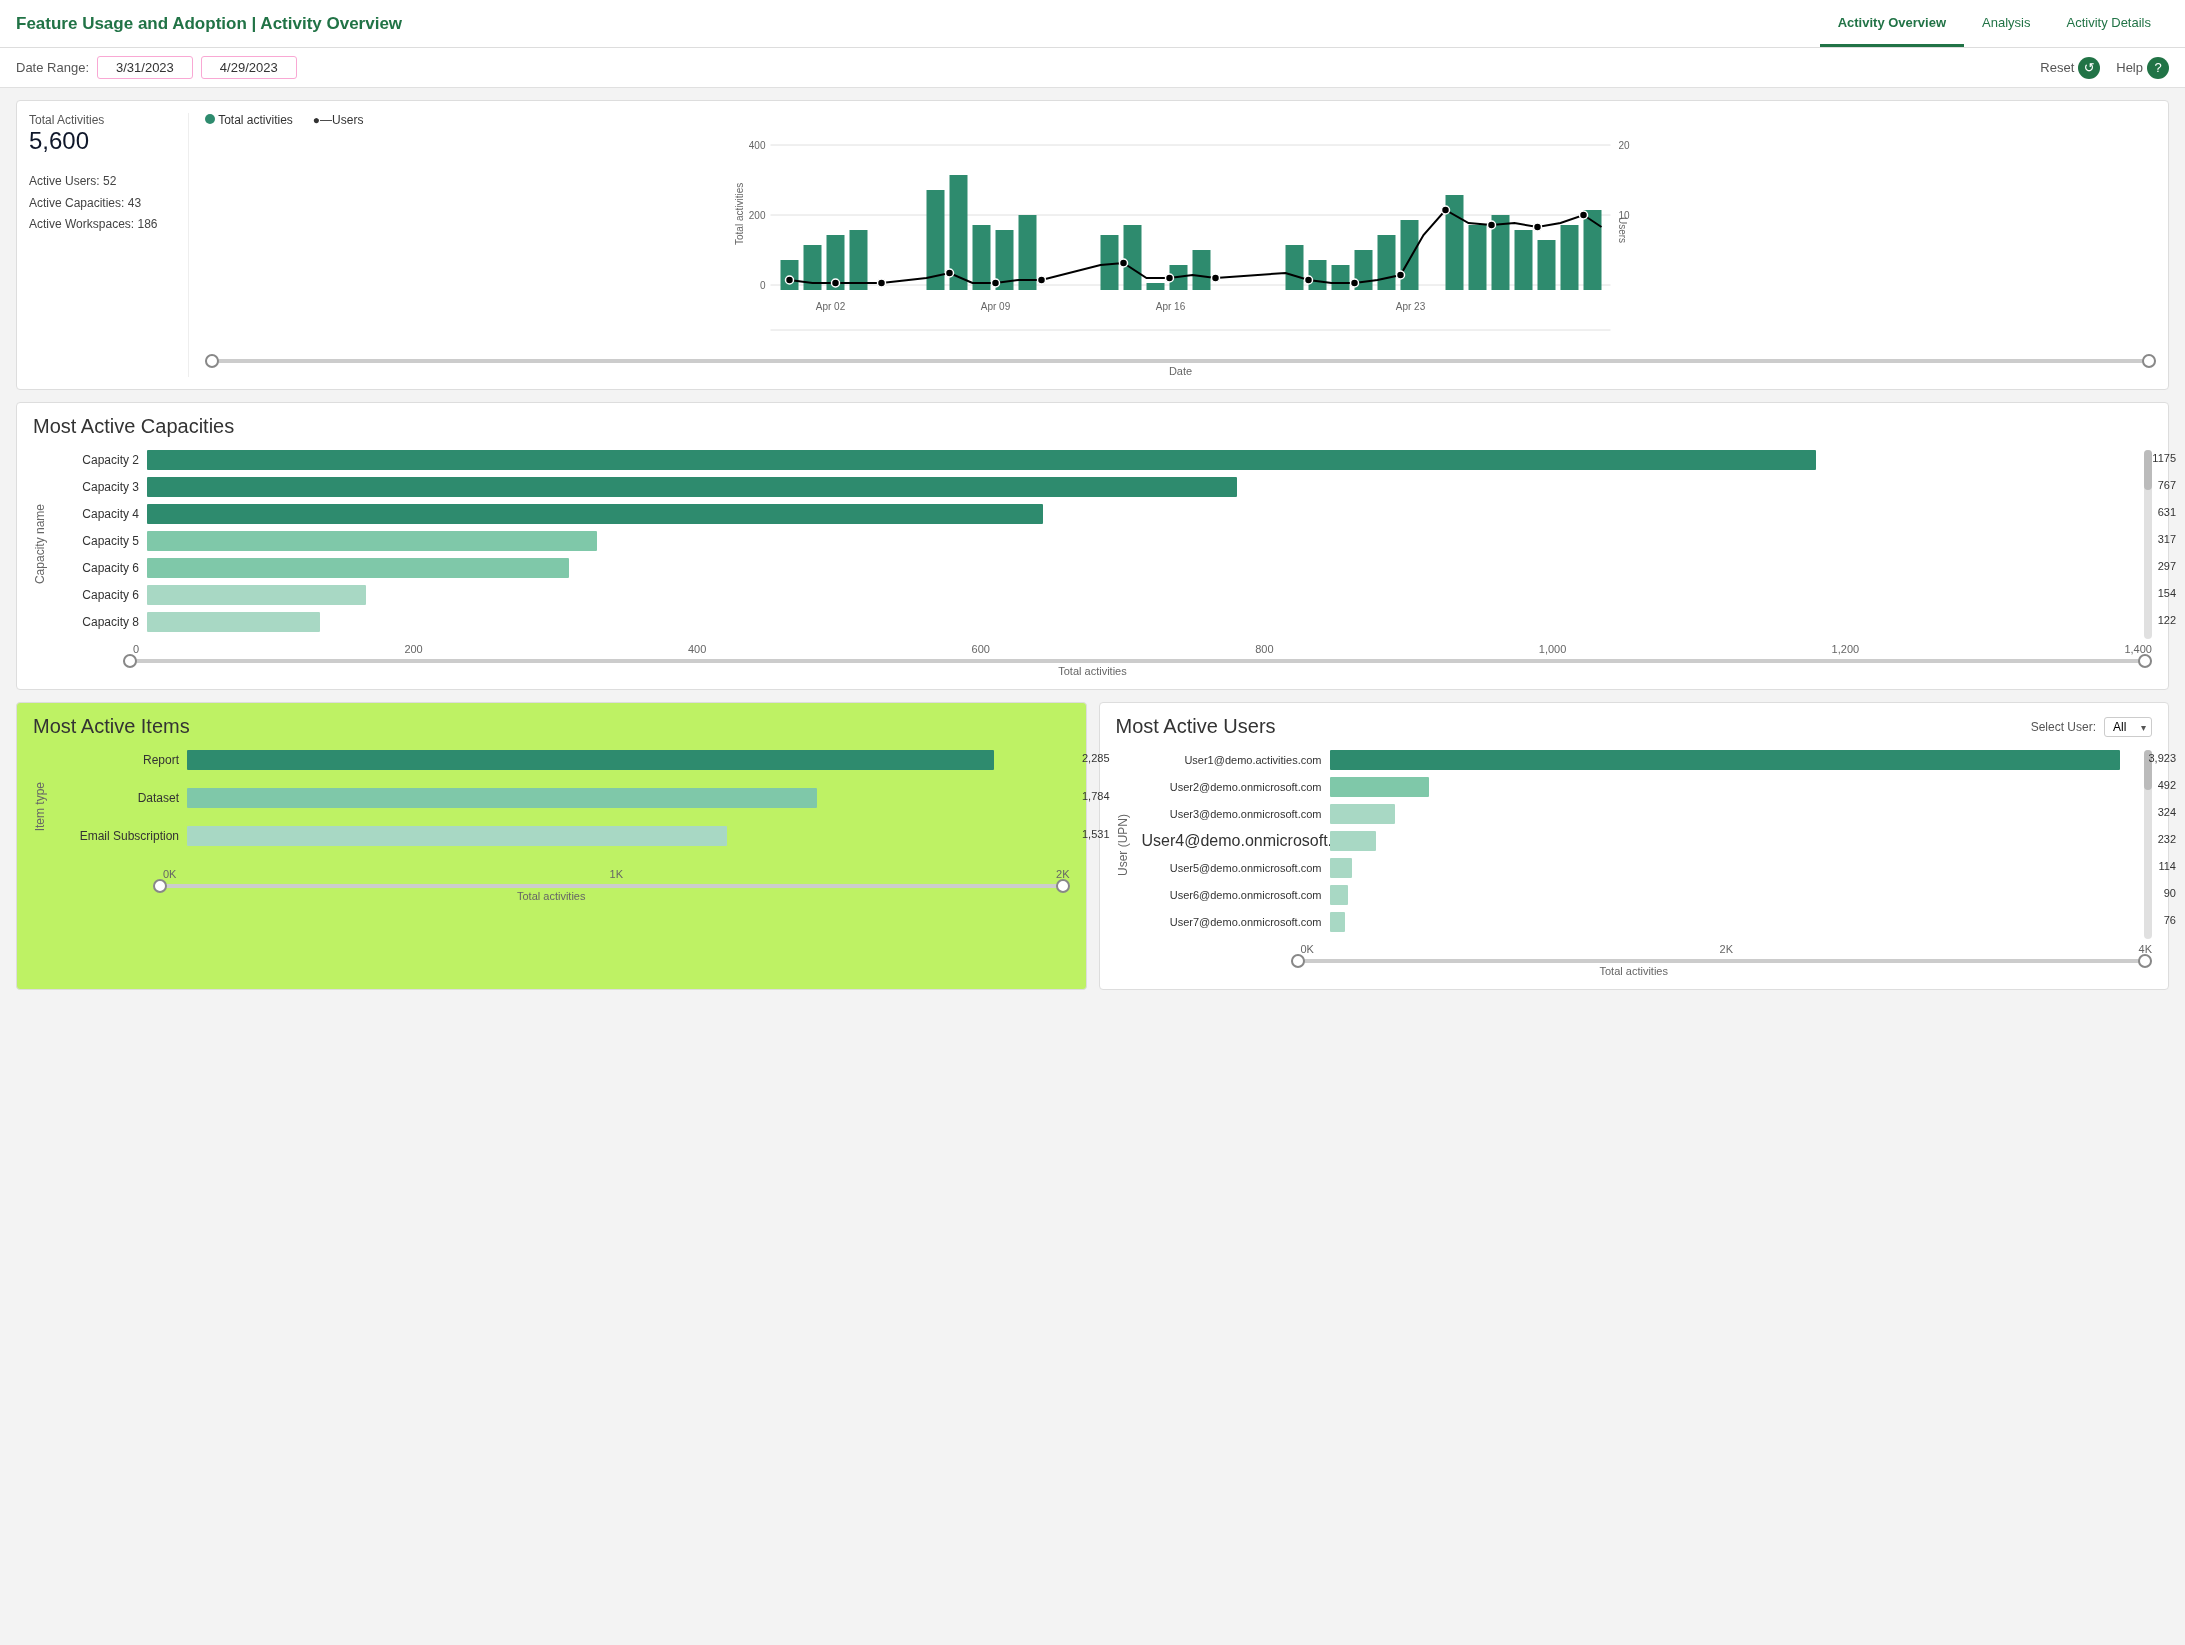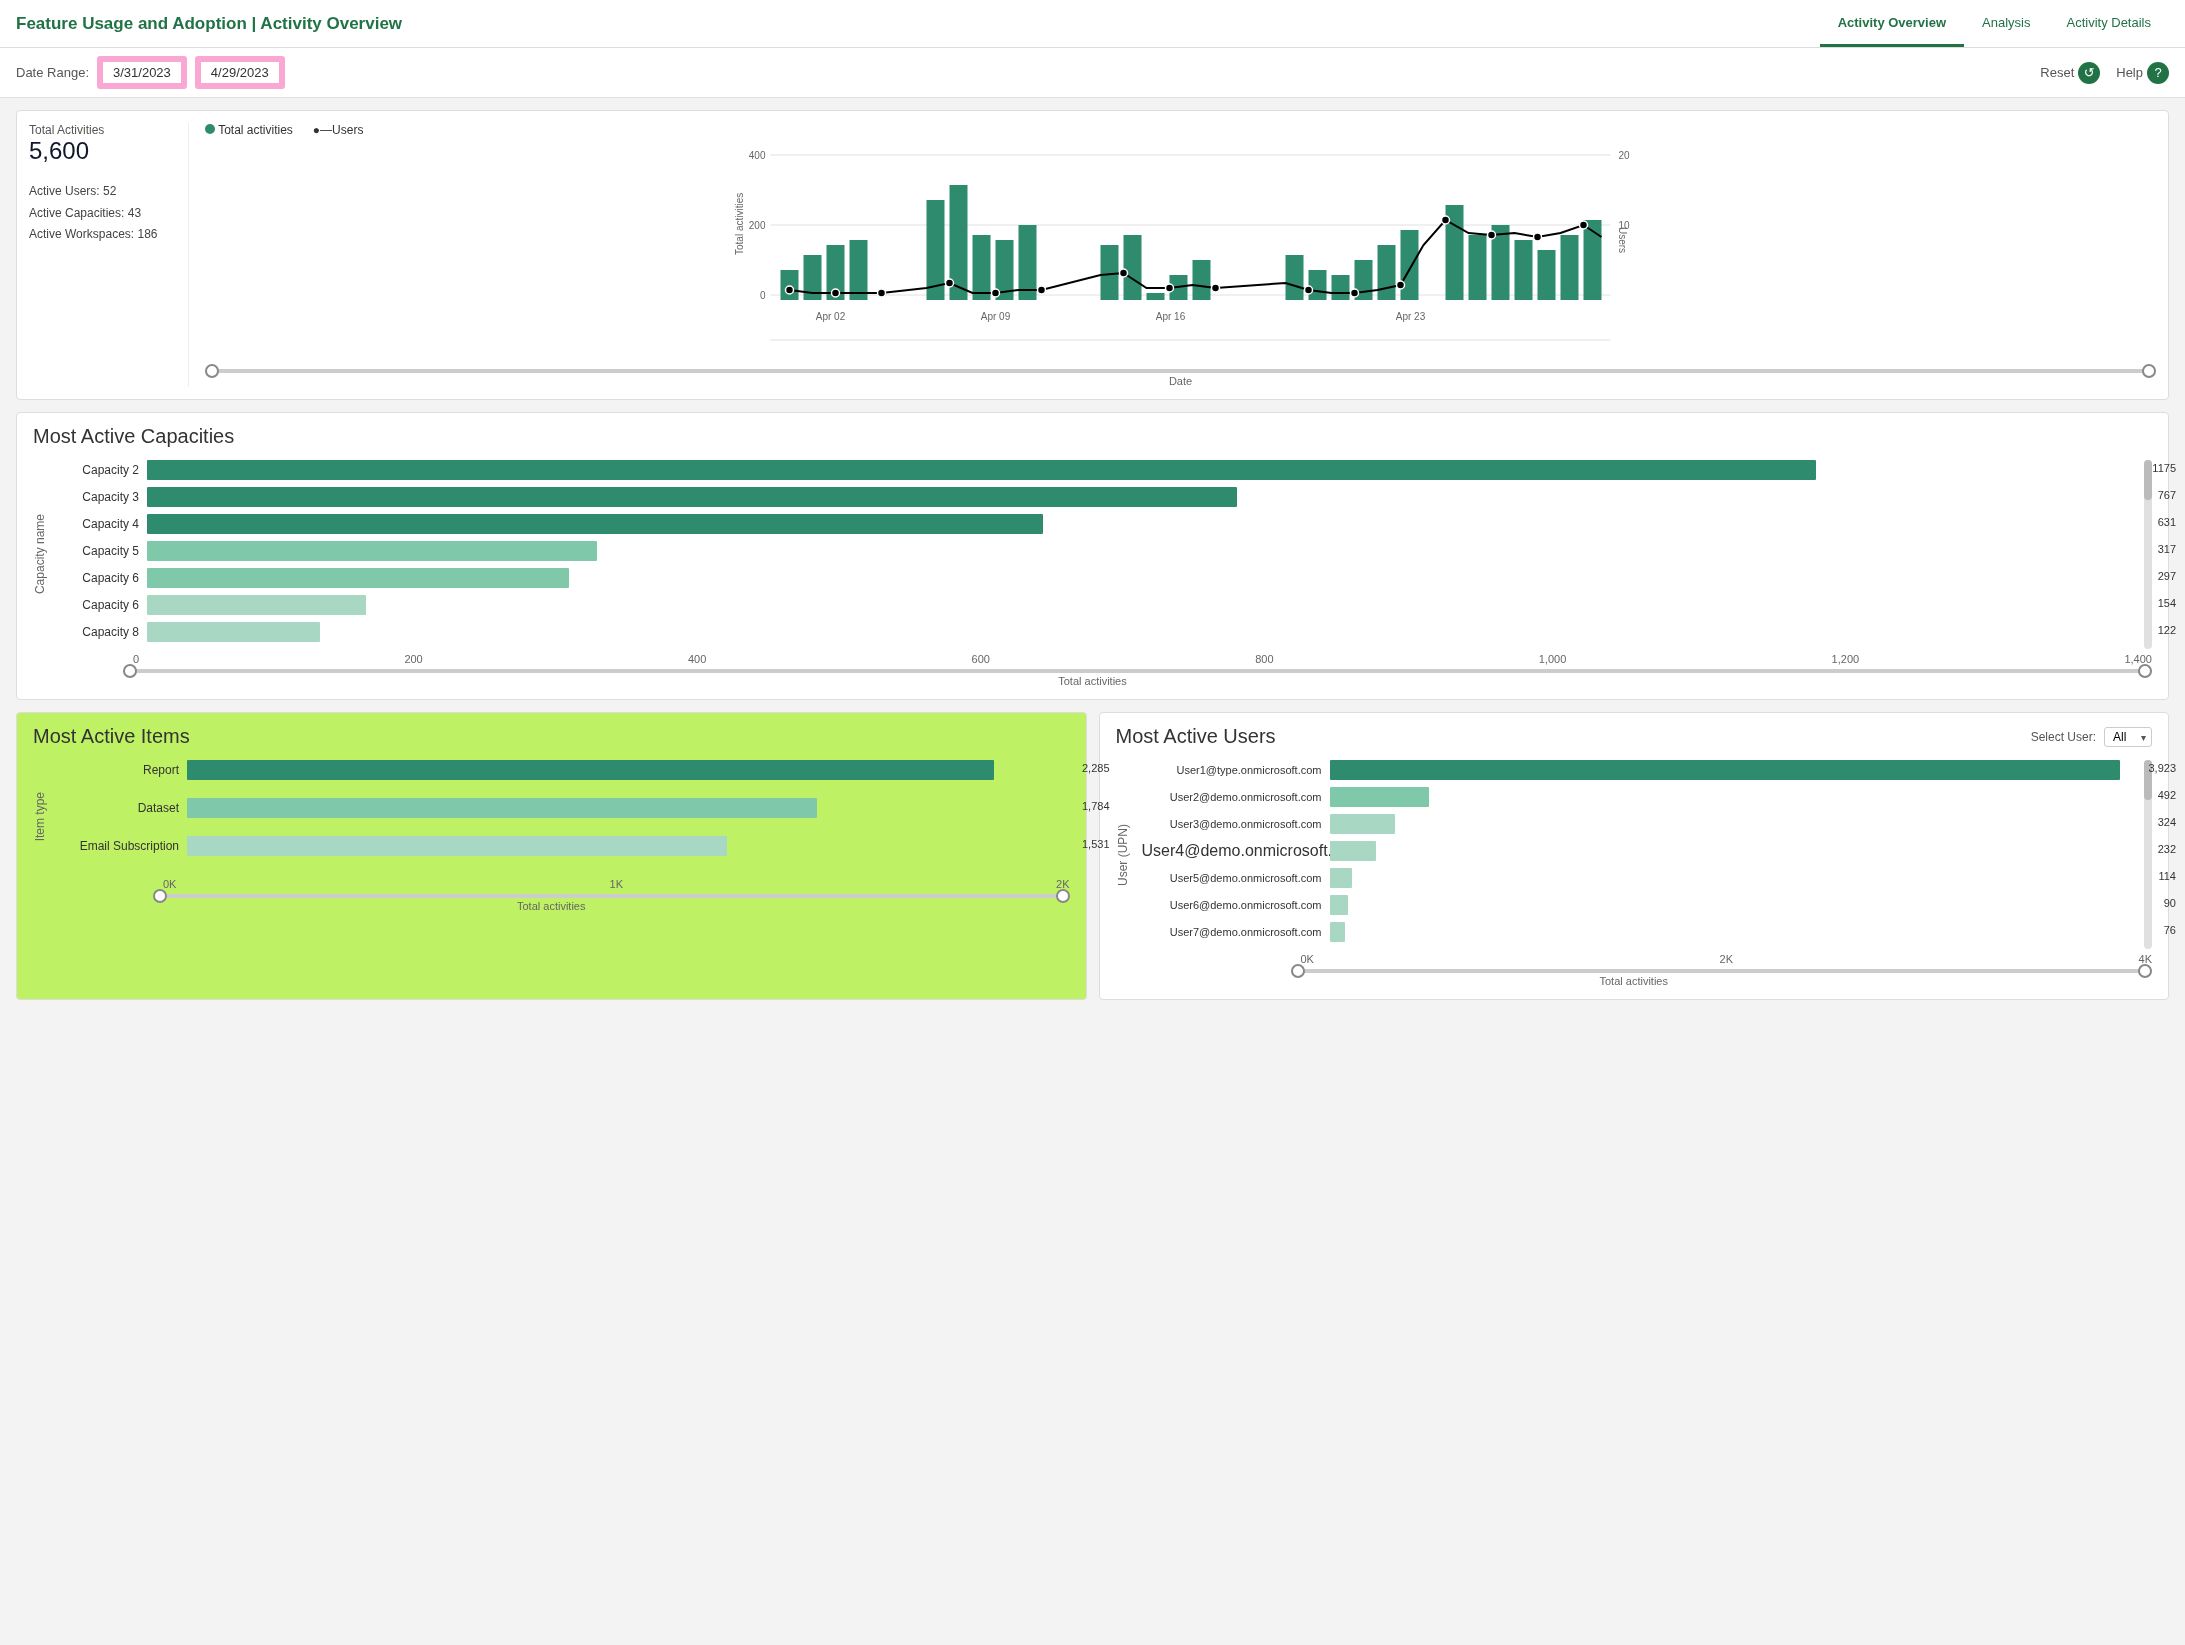--- a/index.html
+++ b/index.html
@@ -41,23 +41,23 @@
       background: #fff;
       padding: 8px 16px;
       display: flex;
       align-items: center;
       justify-content: space-between;
       border-bottom: 1px solid #e0e0e0;
     }
     .toolbar-left { display: flex; align-items: center; gap: 8px; }
     .toolbar-label { font-size: 13px; color: #555; }
     .date-pill {
-      border: 6px solid #f9a8d4;
+      border: 1px solid #f9a8d4;
       border-radius: 3px;
-      padding: 3px 10px;
+      padding: 3px 18px;
       font-size: 13px;
       color: #333;
       background: #fff;
       cursor: pointer;
     }
     .toolbar-right { display: flex; align-items: center; gap: 16px; }
     .toolbar-btn {
       display: flex;
       align-items: center;
       gap: 4px;
@@ -577,21 +577,21 @@
             </select>
             <span class="dropdown-arrow">▾</span>
           </div>
         </div>
       </div>
       <div class="chart-with-scrollbar">
         <div class="hbar-chart" style="flex:1">
           <div class="hbar-ylabel">User (UPN)</div>
           <div class="hbar-content" id="users-bars">
               <div class="hbar-row">
-      <div class="hbar-name" style="width:180px;font-size:11px">User1@type.onmicrosoft.com</div>
+      <div class="hbar-name" style="width:180px;font-size:11px">User1@demo.activities.com</div>
       <div class="hbar-bar-container">
         <div class="hbar-bar" style="width:98.075%;background:#2e8b6e"></div>
         <span class="hbar-value">3,923</span>
       </div>
     </div>
               <div class="hbar-row">
       <div class="hbar-name" style="width:180px;font-size:11px">User2@demo.onmicrosoft.com</div>
       <div class="hbar-bar-container">
         <div class="hbar-bar" style="width:12.3%;background:#7fc8a9"></div>
         <span class="hbar-value">492</span>

